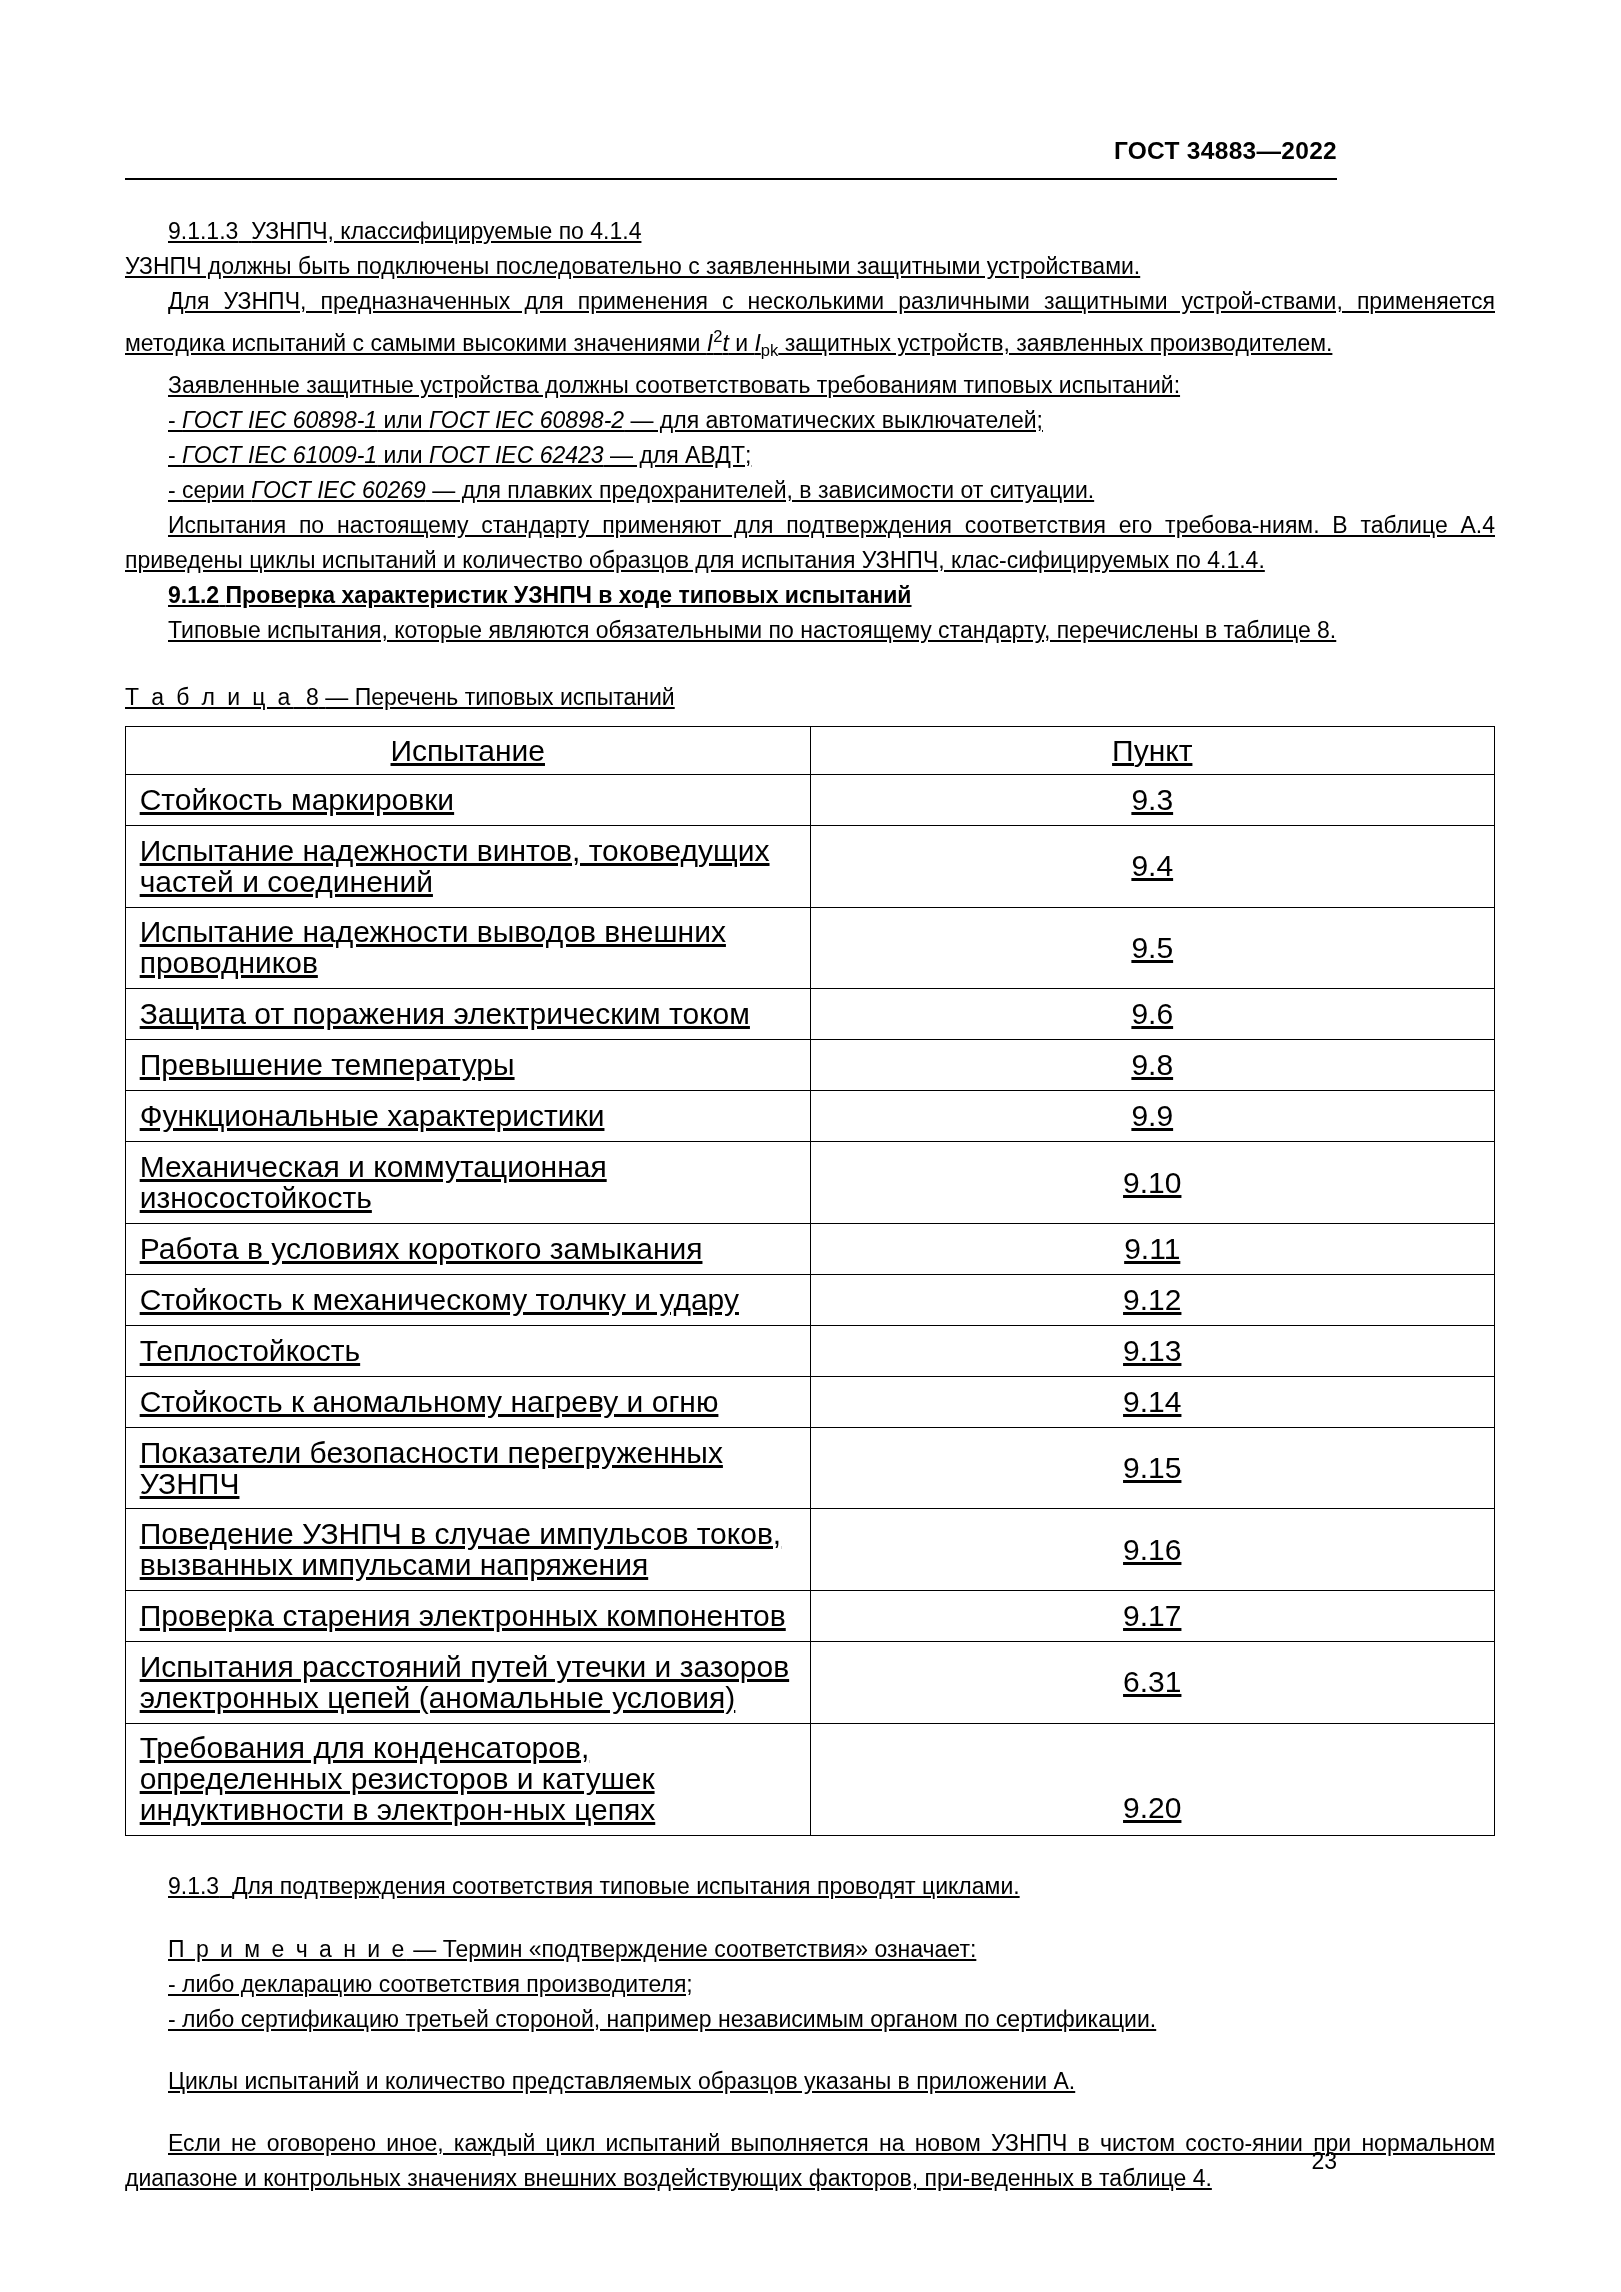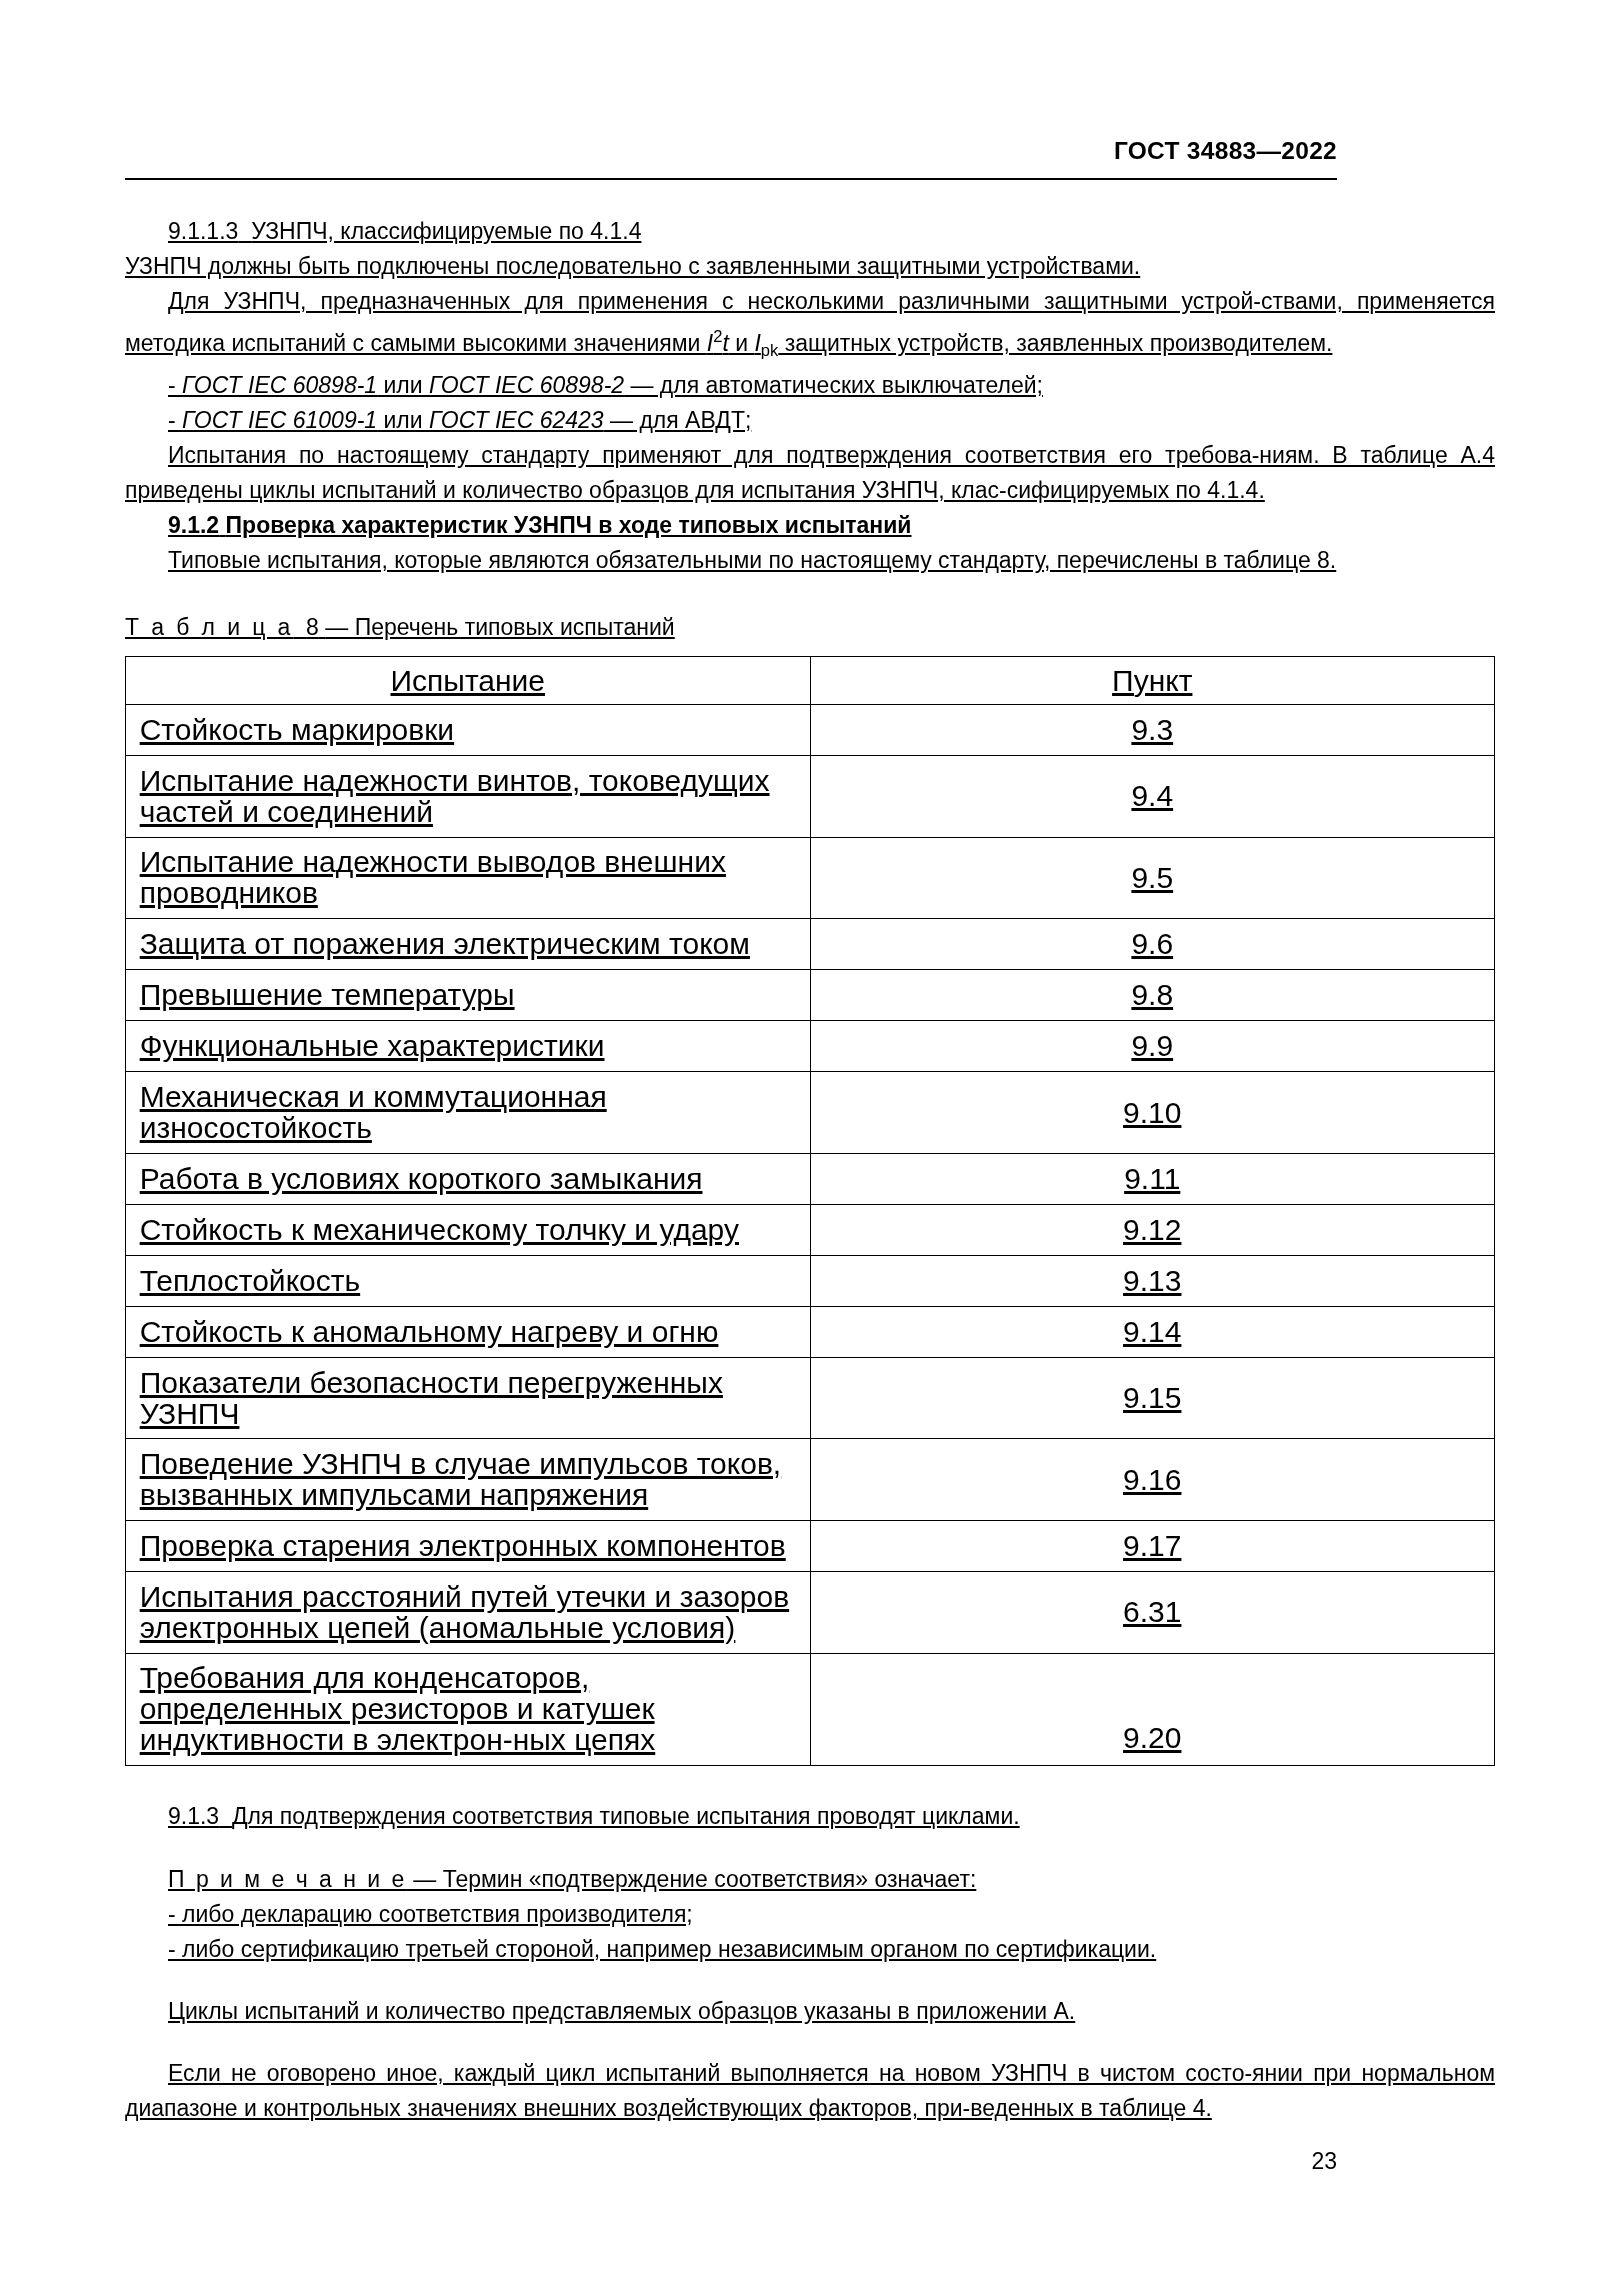--- a/index.html
+++ b/index.html
@@ -140,25 +140,27 @@
   <div class="content">
 
     <p class="indent">
       <span class="sec-num">9.1.1.3</span>&nbsp;&nbsp;<span>УЗНПЧ, классифицируемые по 4.1.4</span>
     </p>
 
     <p class="noindent">УЗНПЧ должны быть подключены последовательно с заявленными защитными устройствами.</p>
 
     <p class="indent"><span>Для УЗНПЧ, предназначенных для применения с несколькими различными защитными устрой-ствами, применяется методика испытаний с самыми высокими значениями </span><span class="ital">I</span><sup>2</sup><span class="ital">t</span><span> и </span><span class="ital">I</span><sub>pk</sub><span> защитных устройств, заявленных производителем.</span></p>
 
+    <p class="indent">Заявленные защитные устройства должны соответствовать требованиям типовых испытаний:</p>
 
     <p class="dash-item">- <span class="ital">ГОСТ IEC 60898-1</span><span> или </span><span class="ital">ГОСТ IEC 60898-2</span><span> — для автоматических выключателей;</span></p>
 
     <p class="dash-item">- <span class="ital">ГОСТ IEC 61009-1</span><span> или </span><span class="ital">ГОСТ IEC 62423</span><span> — для АВДТ;</span></p>
 
+    <p class="dash-item">- <span>серии </span><span class="ital">ГОСТ IEC 60269</span><span> — для плавких предохранителей, в зависимости от ситуации.</span></p>
 
     <p class="indent">Испытания по настоящему стандарту применяют для подтверждения соответствия его требова-ниям. В таблице А.4 приведены циклы испытаний и количество образцов для испытания УЗНПЧ, клас-сифицируемых по 4.1.4.</p>
 
     <p class="indent">
       <span class="bold sec-num">9.1.2</span>&nbsp;<span class="bold">Проверка характеристик УЗНПЧ в ходе типовых испытаний</span>
     </p>
 
     <p class="indent">Типовые испытания, которые являются обязательными по настоящему стандарту, перечислены в таблице 8.</p>
 
     <div class="table-caption">

